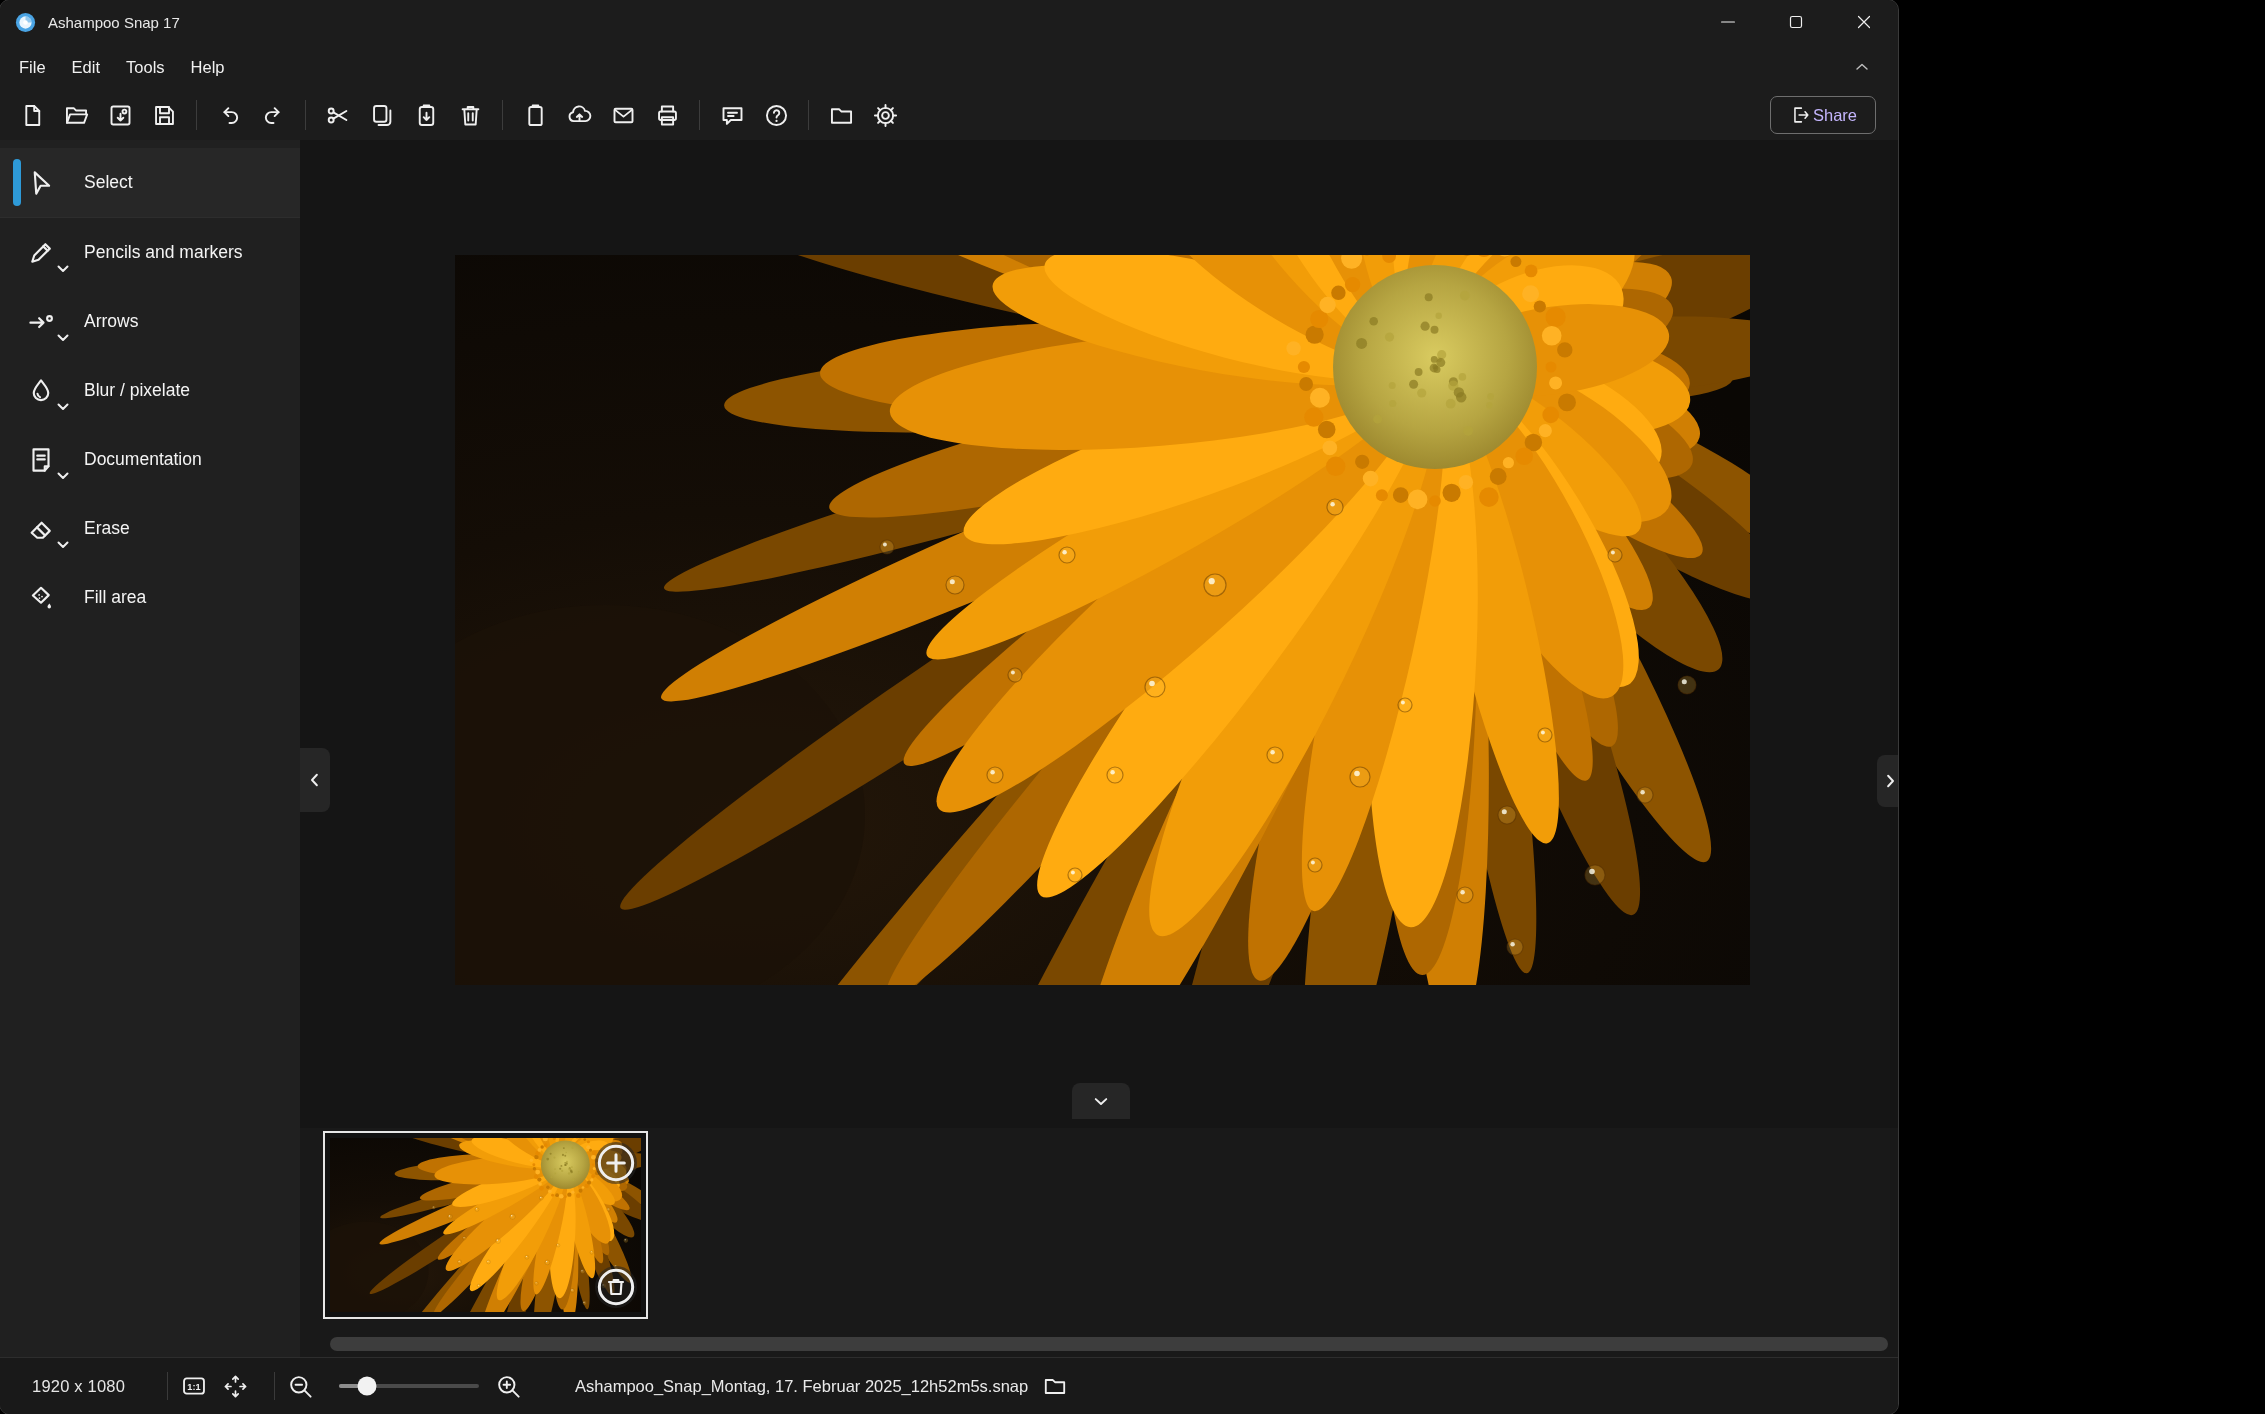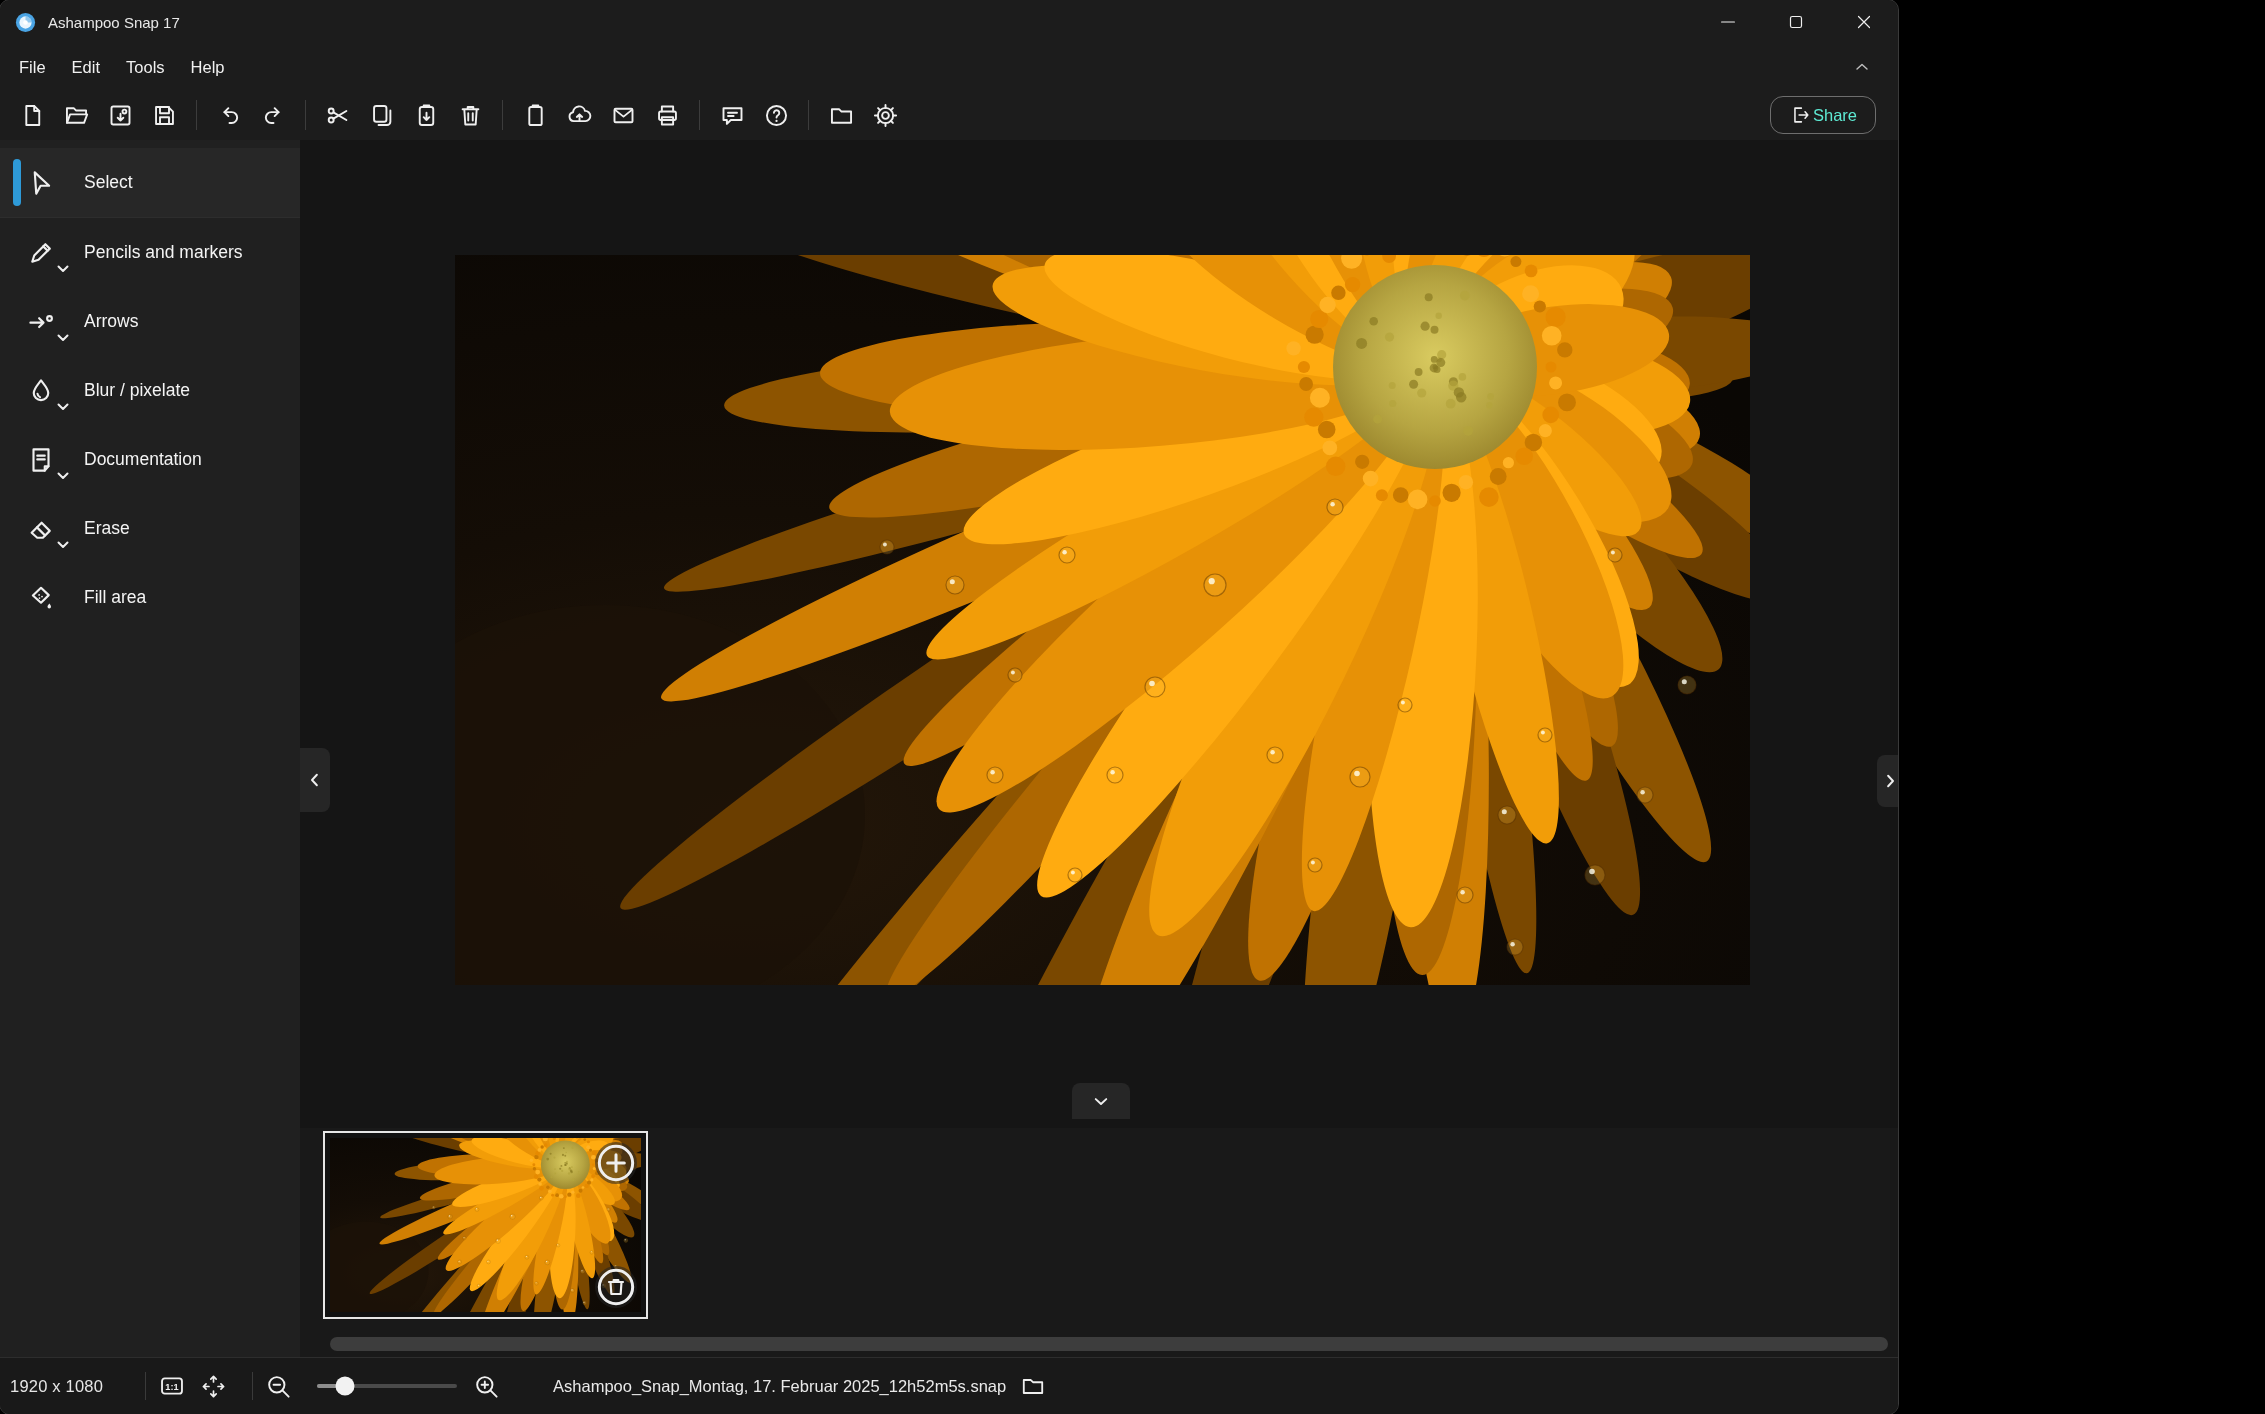--- a/index.html
+++ b/index.html
@@ -24,21 +24,21 @@
   .menubar{position:absolute;left:0;top:44px;right:0;height:46px;display:flex;align-items:center;padding-left:6px;}
   .menu-item{padding:6px 13px;font-size:16.5px;color:#f0f0f0;border-radius:4px;cursor:default;}
   .menu-collapse{position:absolute;right:26px;top:13px;}
 
   
   .toolbar{position:absolute;left:0;top:90px;right:0;height:50px;display:flex;align-items:center;padding-left:10px;}
   .tb-btn{width:40px;height:40px;margin:0 2px;display:flex;align-items:center;justify-content:center;border-radius:6px;}
   .tb-sep{width:1px;height:30px;background:#3c3c3c;margin:0 10px;}
   .share-btn{
     position:absolute;right:22px;top:96px;height:38px;display:flex;align-items:center;gap:2px;
-    padding:0 18px;border:1px solid #6e6e6e;border-radius:13px;font-size:16.5px;color:#5eead4;background:transparent;
+    padding:0 18px;border:1px solid #6e6e6e;border-radius:7px;font-size:16.5px;color:#c4b5fd;background:transparent;
   }
 
   
   .sidebar{position:absolute;left:0;top:140px;width:300px;bottom:57px;background:#202020;}
   .canvas{position:absolute;left:300px;top:140px;width:1603px;height:988px;background:#151515;}
   .rightpanel{position:absolute;left:1903px;top:140px;width:362px;height:988px;background:#232323;}
   .bottompanel{position:absolute;left:300px;top:1128px;right:0;height:229px;background:#191919;}
 
   
   .tool-list{padding-top:8px;}
@@ -71,21 +71,21 @@
     display:flex;align-items:center;justify-content:center;background:rgba(35,35,35,.55);
   }
   .thumb-btn svg{stroke-width:1.8;}
   .thumb-add{right:9px;top:9px;}
   .thumb-del{right:9px;bottom:9px;}
   .hscrollbar{position:absolute;left:30px;top:209px;width:1558px;height:14px;border-radius:7px;background:#3d3d3d;}
 
   
   .statusbar{
     position:absolute;left:0;bottom:0;right:0;height:56px;background:#191919;border-top:1px solid #2d2d2d;
-    display:flex;align-items:center;padding-left:10px;font-size:16.5px;color:#e6e6e6;
+    display:flex;align-items:center;padding-left:32px;font-size:16.5px;color:#e6e6e6;
   }
   .sb-sep{width:1px;height:28px;background:#3a3a3a;}
   .sb-btn{display:flex;align-items:center;width:36px;height:36px;border-radius:5px;}
   .sb-dims{letter-spacing:.2px;}
   .slider{position:relative;width:140px;height:4px;border-radius:2px;background:#4a4a4a;margin:0 16px;}
   .slider-fill{position:absolute;left:0;top:0;bottom:0;width:20%;border-radius:2px;background:#8d8d8d;}
   .slider-knob{position:absolute;left:20%;top:50%;width:19px;height:19px;border-radius:50%;background:#f2f2f2;transform:translate(-50%,-50%);}
   .sb-filename{margin-left:44px;color:#e9e9e9;}
   .sb-folder{margin-left:14px;}
 </style>

